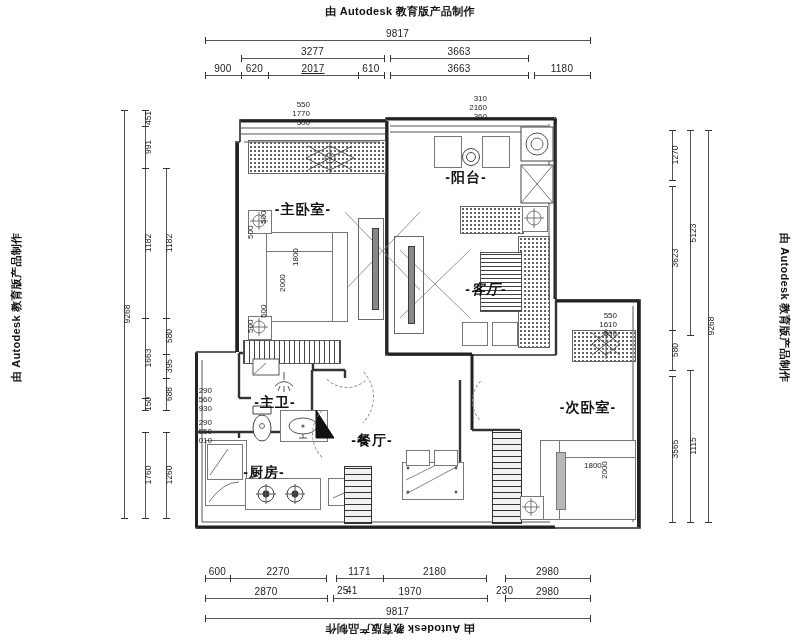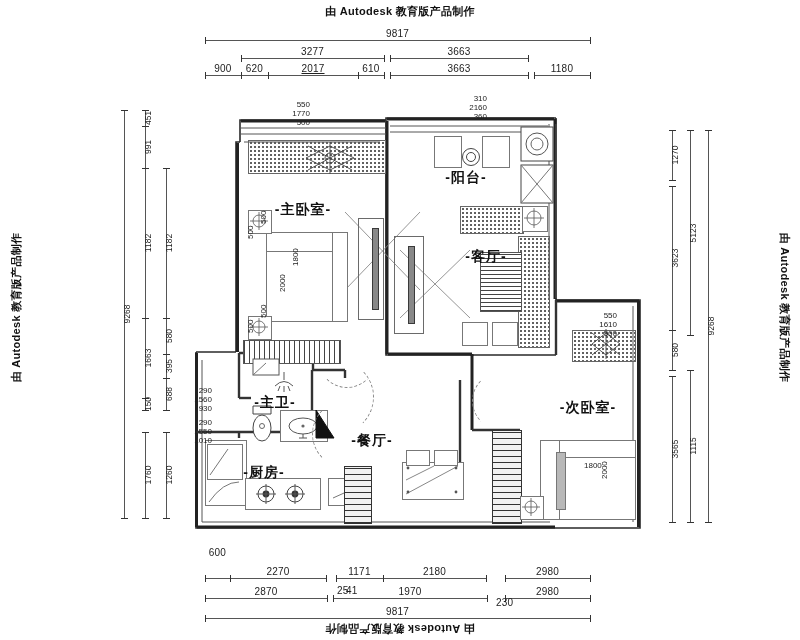--- a/index.html
+++ b/index.html
@@ -86,21 +86,21 @@
     <div class="tick tickv" style="left: 390px; top: 54.5px;"></div>
     <div class="tick tickv" style="left: 528px; top: 54.5px;"></div>
     <div class="dtxt c" style="left: 459px; top: 47px;">3663</div>
     <div class="dline dh" style="left: 205px; top: 40px; width: 385px;"></div>
     <div class="tick tickv" style="left: 205px; top: 36.5px;"></div>
     <div class="tick tickv" style="left: 590px; top: 36.5px;"></div>
     <div class="dtxt c" style="left: 397.5px; top: 29px;">9817</div>
     <div class="dline dh" style="left: 205px; top: 578px; width: 25px;"></div>
     <div class="tick tickv" style="left: 205px; top: 574.5px;"></div>
     <div class="tick tickv" style="left: 230px; top: 574.5px;"></div>
-    <div class="dtxt c" style="left: 217.5px; top: 548px;">600</div>
+    <div class="dtxt c" style="left: 217.5px; top: 567px;">600</div>
     <div class="dline dh" style="left: 230px; top: 578px; width: 96px;"></div>
     <div class="tick tickv" style="left: 230px; top: 574.5px;"></div>
     <div class="tick tickv" style="left: 326px; top: 574.5px;"></div>
     <div class="dtxt c" style="left: 278px; top: 567px;">2270</div>
     <div class="dline dh" style="left: 336px; top: 578px; width: 47px;"></div>
     <div class="tick tickv" style="left: 336px; top: 574.5px;"></div>
     <div class="tick tickv" style="left: 383px; top: 574.5px;"></div>
     <div class="dtxt c" style="left: 359.5px; top: 567px;">1171</div>
     <div class="dline dh" style="left: 383px; top: 578px; width: 103px;"></div>
     <div class="tick tickv" style="left: 383px; top: 574.5px;"></div>
@@ -121,21 +121,21 @@
     <div class="dline dh" style="left: 505px; top: 598px; width: 85px;"></div>
     <div class="tick tickv" style="left: 505px; top: 594.5px;"></div>
     <div class="tick tickv" style="left: 590px; top: 594.5px;"></div>
     <div class="dtxt c" style="left: 547.5px; top: 587px;">2980</div>
     <div class="dline dh" style="left: 205px; top: 618px; width: 385px;"></div>
     <div class="tick tickv" style="left: 205px; top: 614.5px;"></div>
     <div class="tick tickv" style="left: 590px; top: 614.5px;"></div>
     <div class="dtxt c" style="left: 397.5px; top: 607px;">9817</div>
     <div class="dtxt" style="left: 337px; top: 586px;">25</div>
     <div class="dtxt" style="left: 346px; top: 586px;">41</div>
-    <div class="dtxt" style="left: 496px; top: 598px; text-align: center;">230</div>
+    <div class="dtxt" style="left: 496px; top: 586px; text-align: center;">230</div>
     <div class="dline dv" style="left: 145px; top: 110px; height: 16px;"></div>
     <div class="tick tickh" style="left: 141.5px; top: 110px;"></div>
     <div class="tick tickh" style="left: 141.5px; top: 126px;"></div>
     <div style="position: absolute; font-size: 8.5px; color: rgb(34, 34, 34); white-space: nowrap; left: 143px; top: 118px; transform-origin: left top; transform: rotate(-90deg) translateX(-50%);">451</div>
     <div class="dline dv" style="left: 145px; top: 126px; height: 42px;"></div>
     <div class="tick tickh" style="left: 141.5px; top: 126px;"></div>
     <div class="tick tickh" style="left: 141.5px; top: 168px;"></div>
     <div style="position: absolute; font-size: 8.5px; color: rgb(34, 34, 34); white-space: nowrap; left: 143px; top: 147px; transform-origin: left top; transform: rotate(-90deg) translateX(-50%);">991</div>
     <div class="dline dv" style="left: 145px; top: 168px; height: 150px;"></div>
     <div class="tick tickh" style="left: 141.5px; top: 168px;"></div>
@@ -429,21 +429,21 @@
   </svg>
   <div class="arc" style="left:472px;top:372px;width:56px;height:56px;
        border-color:transparent transparent transparent #888"></div>
 
   <div class="arc" style="left:318px;top:330px;width:56px;height:56px;
        border-color:transparent transparent #888 transparent"></div>
 
   <div id="room-labels">
       <div class="room-lbl" style="left: 303px; top: 210px;">-主卧室-</div>
       <div class="room-lbl" style="left: 466px; top: 178px;">-阳台-</div>
-      <div class="room-lbl" style="left: 486px; top: 257px;">-客厅-</div>
+      <div class="room-lbl" style="left: 486px; top: 290px; font-style: italic;">-客厅-</div>
       <div class="room-lbl" style="left: 275px; top: 403px;">-主卫-</div>
       <div class="room-lbl" style="left: 264px; top: 473px;">-厨房-</div>
       <div class="room-lbl" style="left: 372px; top: 441px;">-餐厅-</div>
       <div class="room-lbl" style="left: 588px; top: 408px;">-次卧室-</div>
     </div>
 
   <div id="callouts">
       <div class="note" style="left: 270px; top: 100px; width: 40px;">
         <div>550</div>
         <div>1770</div>

